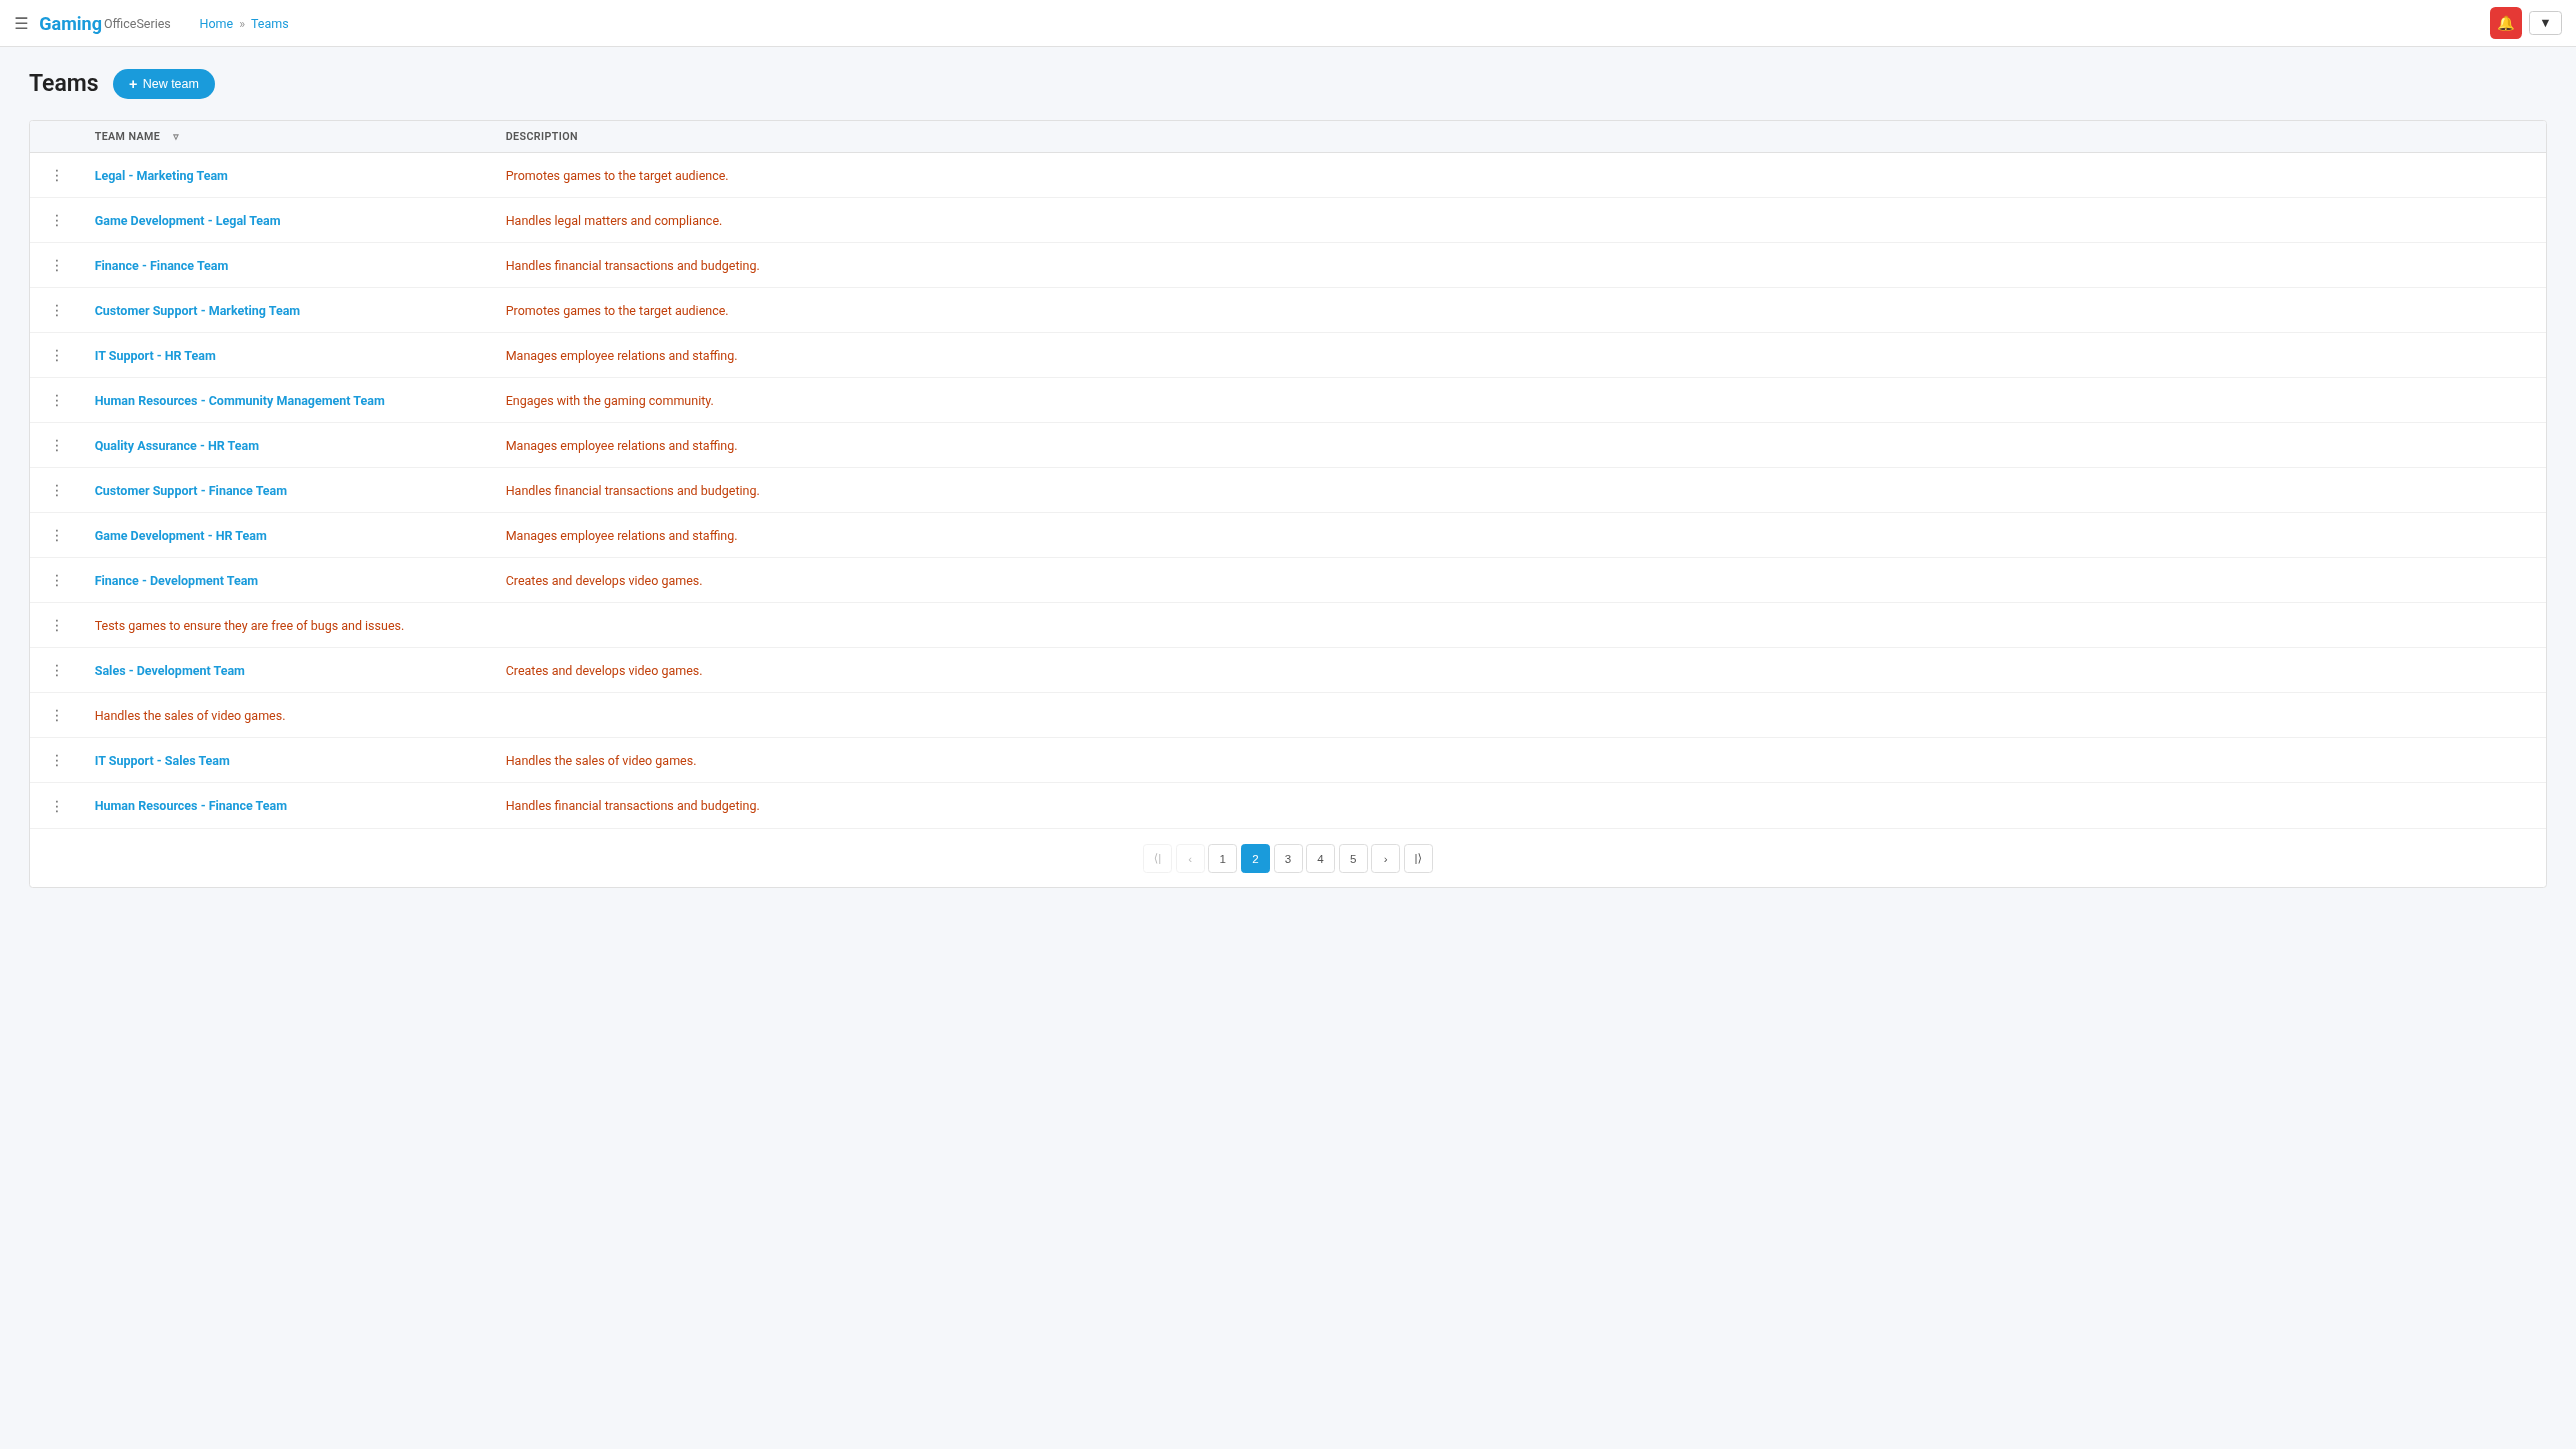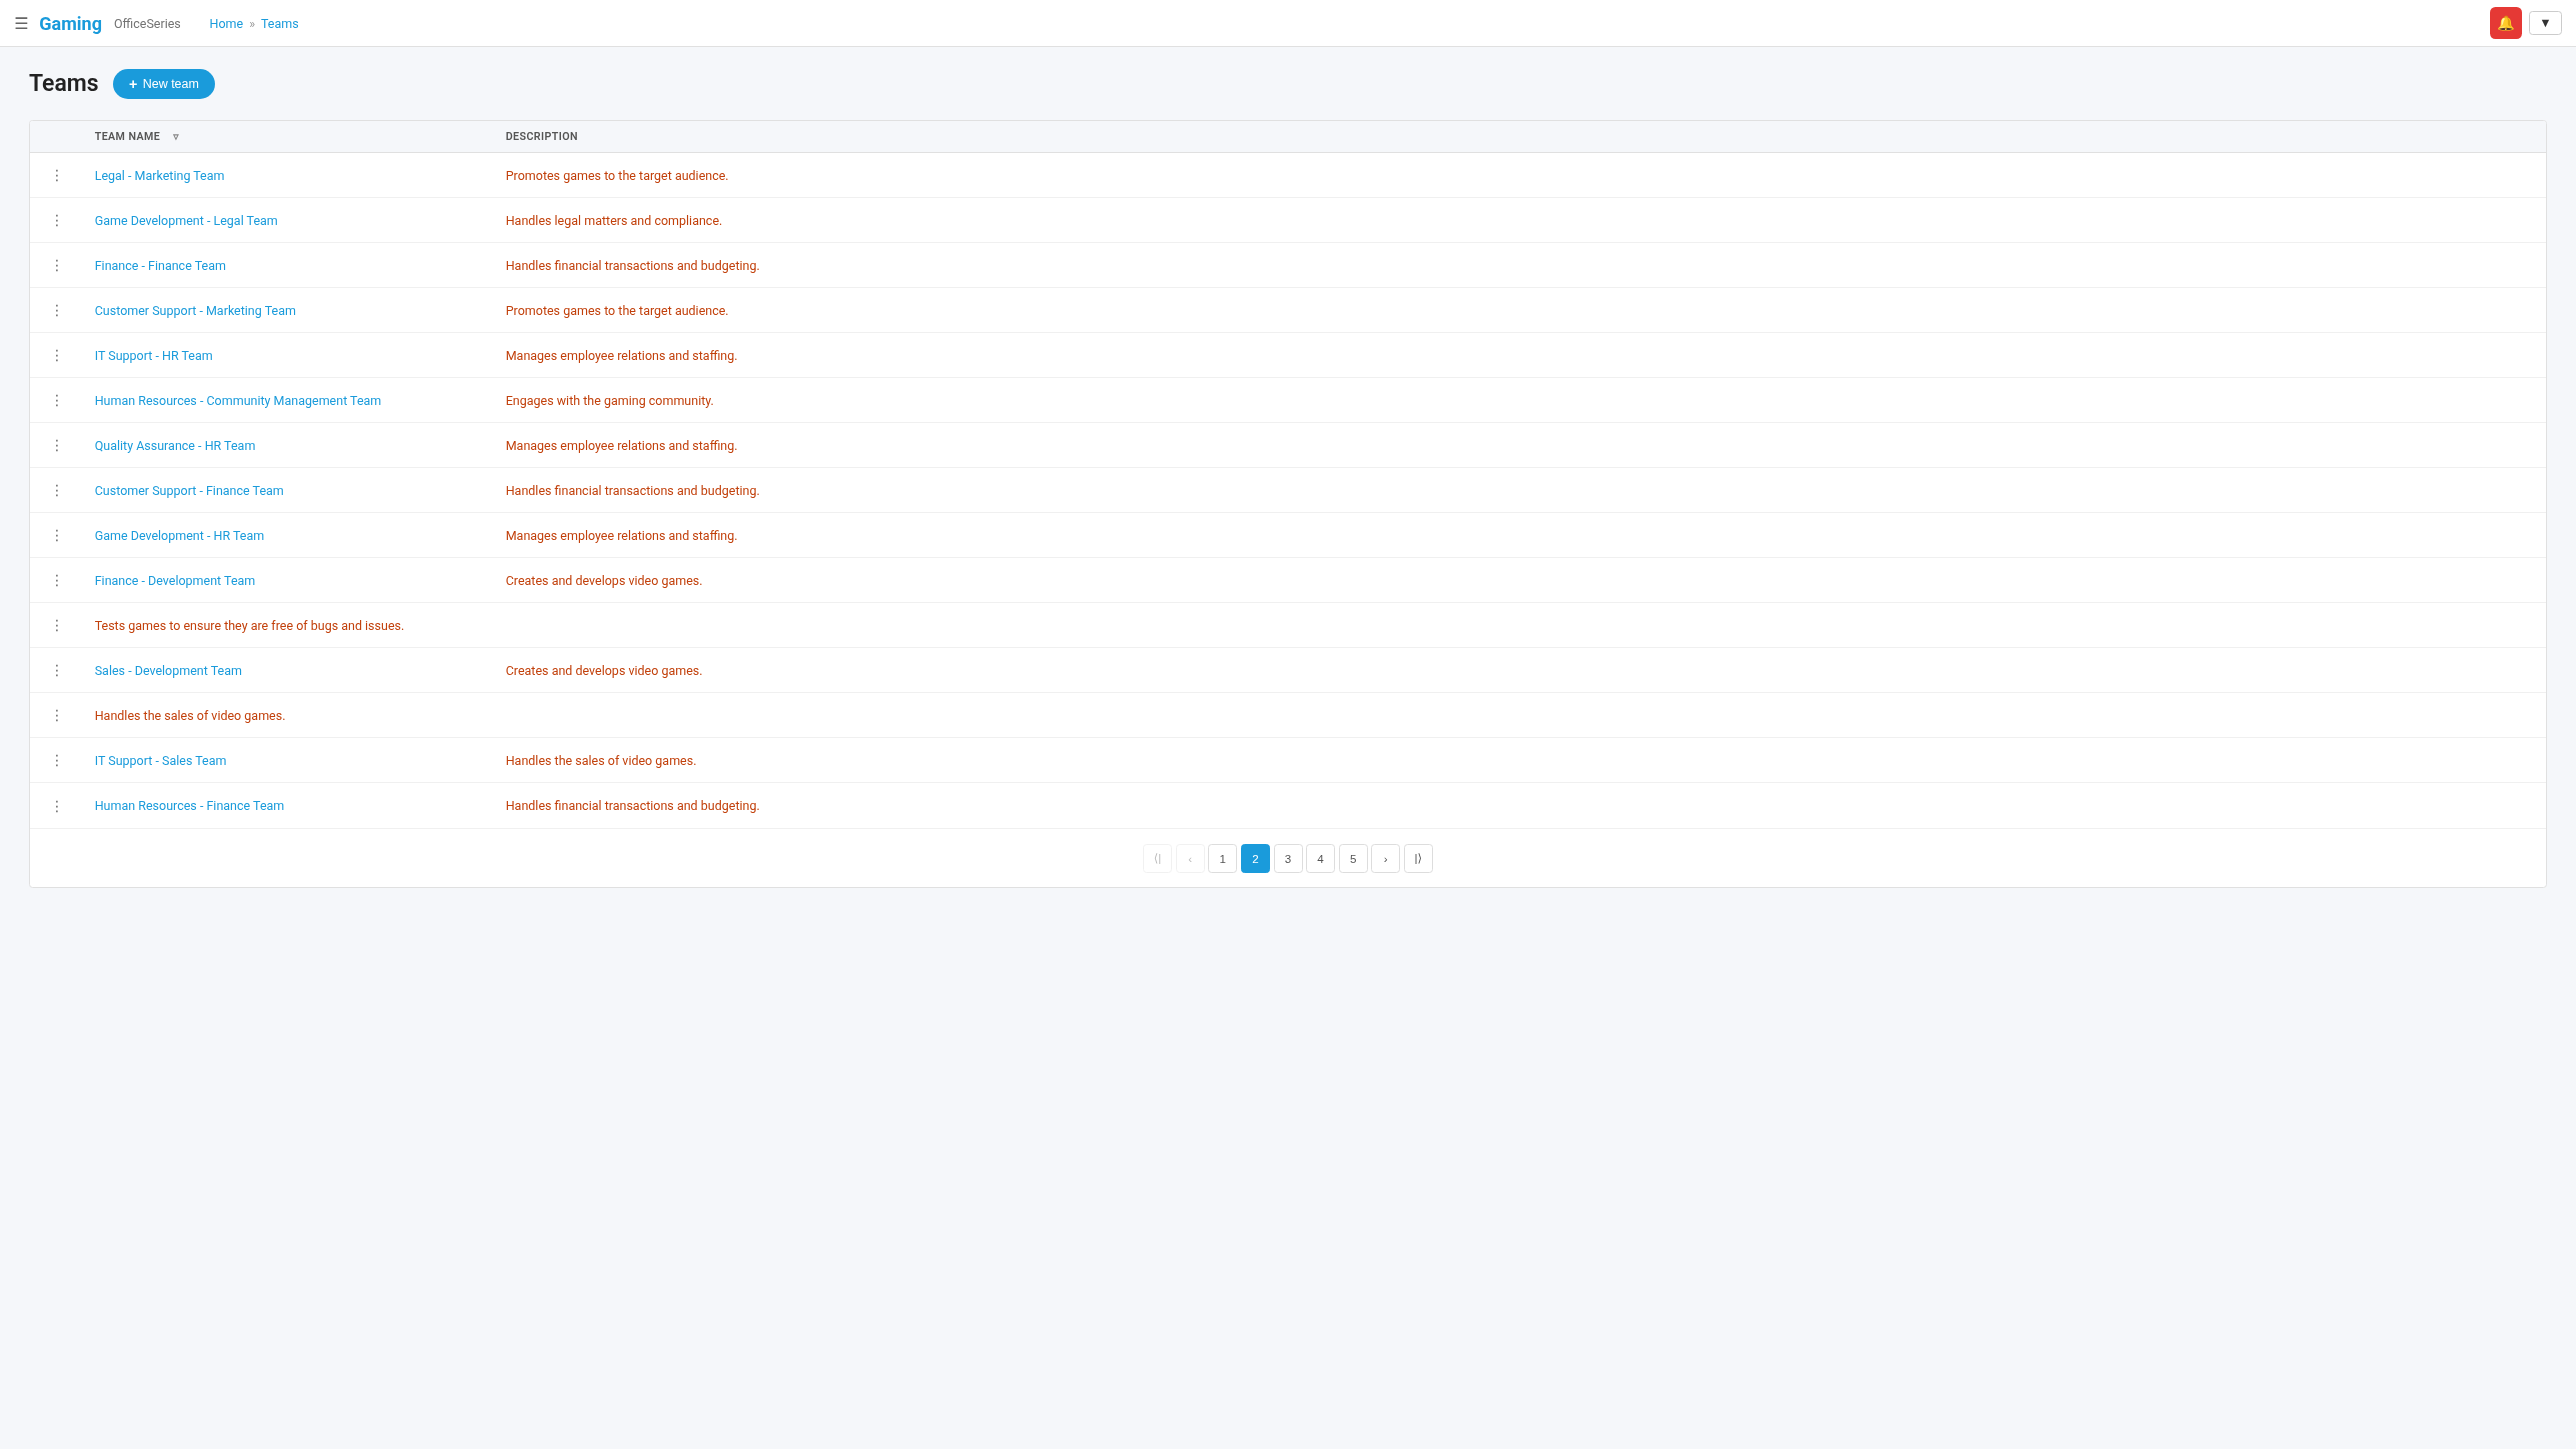--- a/index.html
+++ b/index.html
@@ -10,21 +10,21 @@
       background: #fff;
       border-bottom: 0.9px solid #e0e0e0;
       display: flex;
       align-items: center;
       padding: 0 14.3px;
       height: 47px;
       justify-content: space-between;
     }
     .topnav-left { display: flex; align-items: center; gap: 10.7px; }
     .hamburger-icon { color: #666; cursor: pointer; font-size: 16px; }
-    .brand { display: flex; align-items: center; gap: 12px; }
+    .brand { display: flex; align-items: center; gap: 2px; }
     .brand-name { color: #1a9bdb; font-weight: 700; font-size: 18px; }
     .brand-sub { color: #737373; font-size: 12.5px; }
     .breadcrumb { display: flex; align-items: center; gap: 6px; color: #666; font-size: 12.5px; margin-left: 18px; }
     .breadcrumb a { color: #1a9bdb; text-decoration: none; }
     .breadcrumb-sep { color: #999; }
     .breadcrumb-current { color: #1a9bdb; }
     .topnav-right { display: flex; align-items: center; gap: 7.2px; }
     .notif-btn {
       background: #e53935;
       border: none;
@@ -111,21 +111,21 @@
     .dots-btn {
       background: none;
       border: none;
       cursor: pointer;
       color: #666;
       font-size: 14.3px;
       padding: 3.6px;
       display: flex;
       align-items: center;
     }
-    .team-name-cell { padding: 10.7px; }
+    .team-name-cell { padding: 10.7px; font-weight: bold; }
     .team-name-link {
       color: #1a9bdb;
       text-decoration: none;
       font-size: 12.5px;
     }
     .desc-cell {
       padding: 10.7px;
       color: #c2410c;
       font-size: 12.5px;
     }

